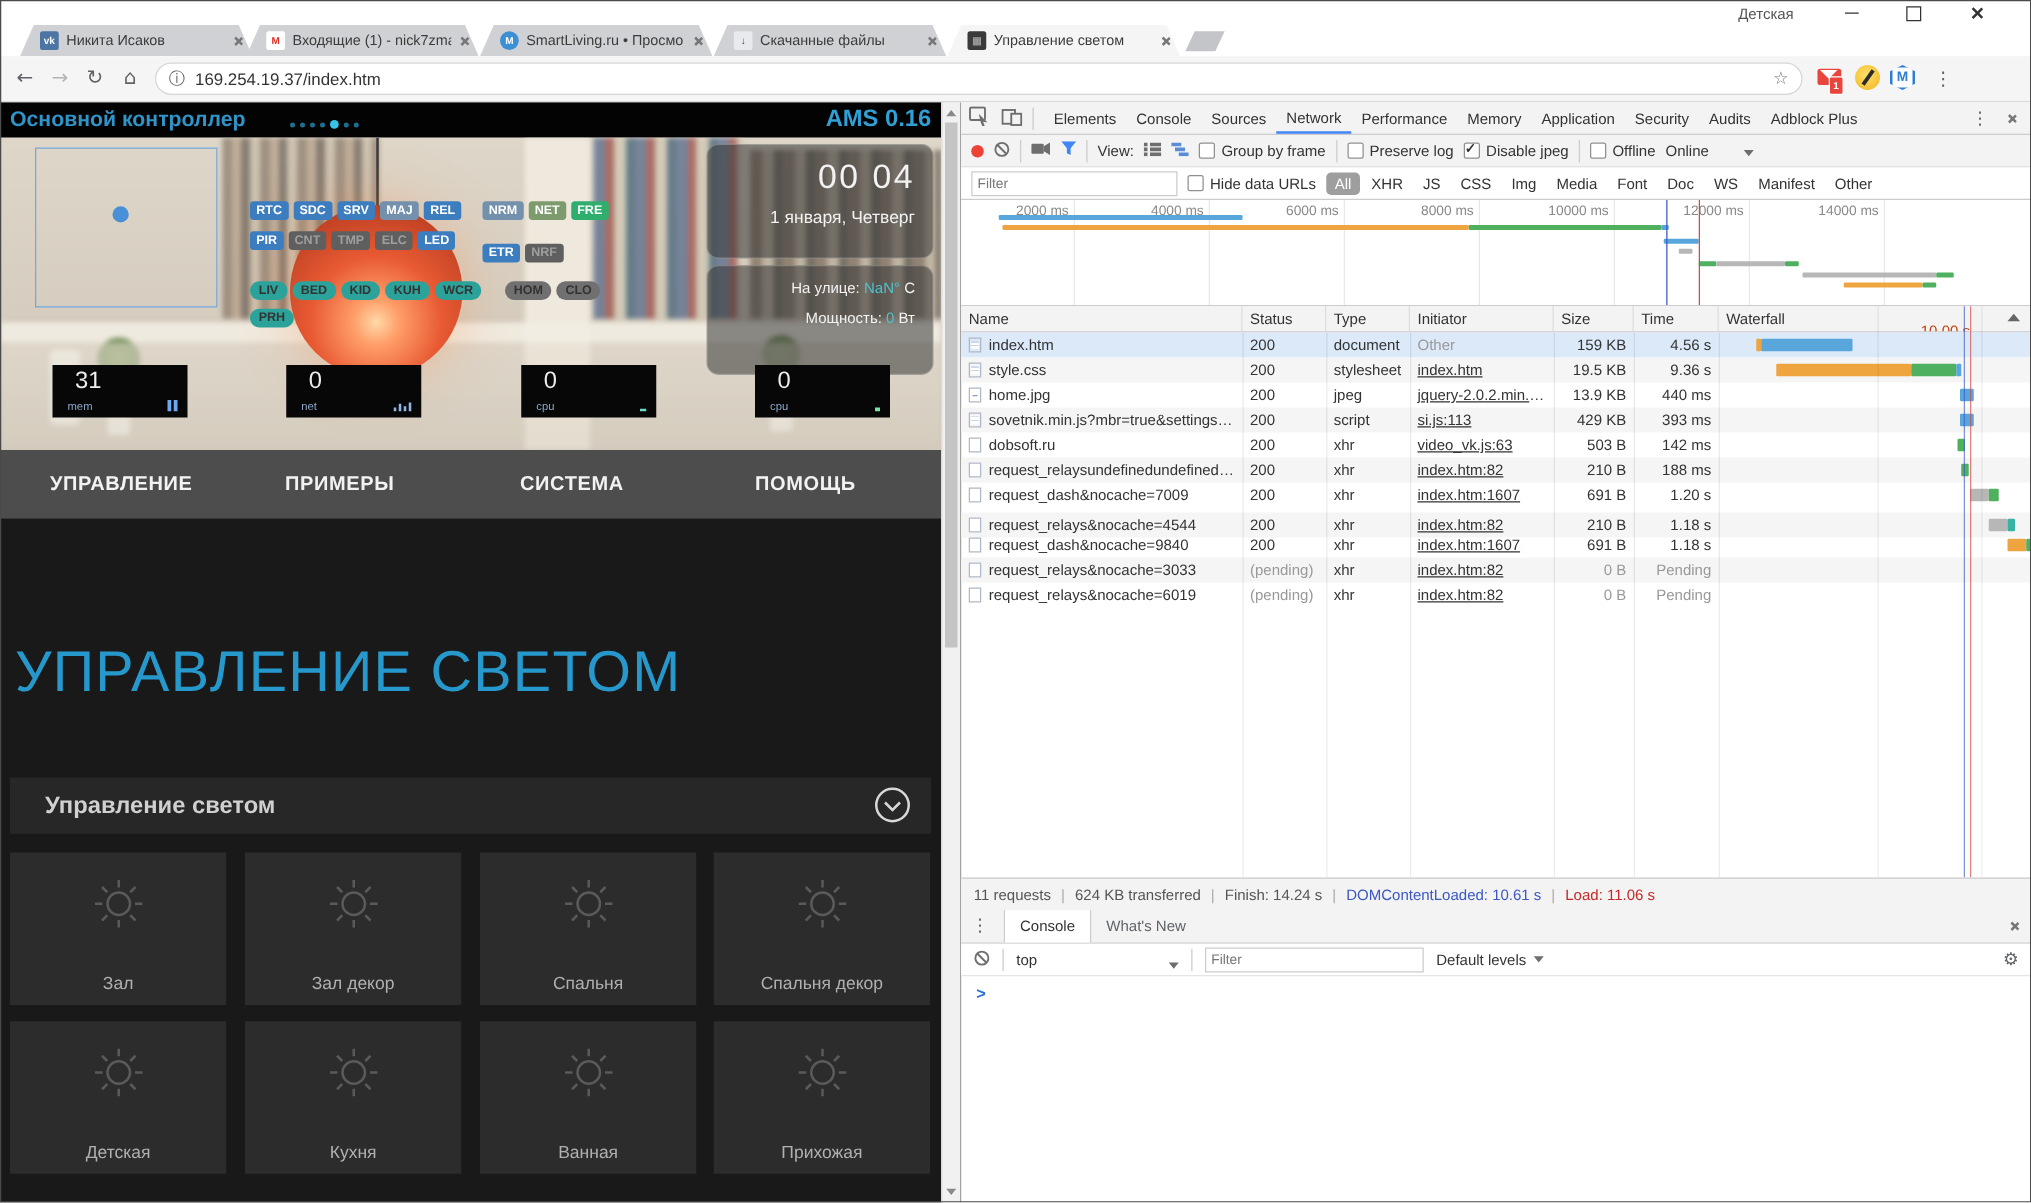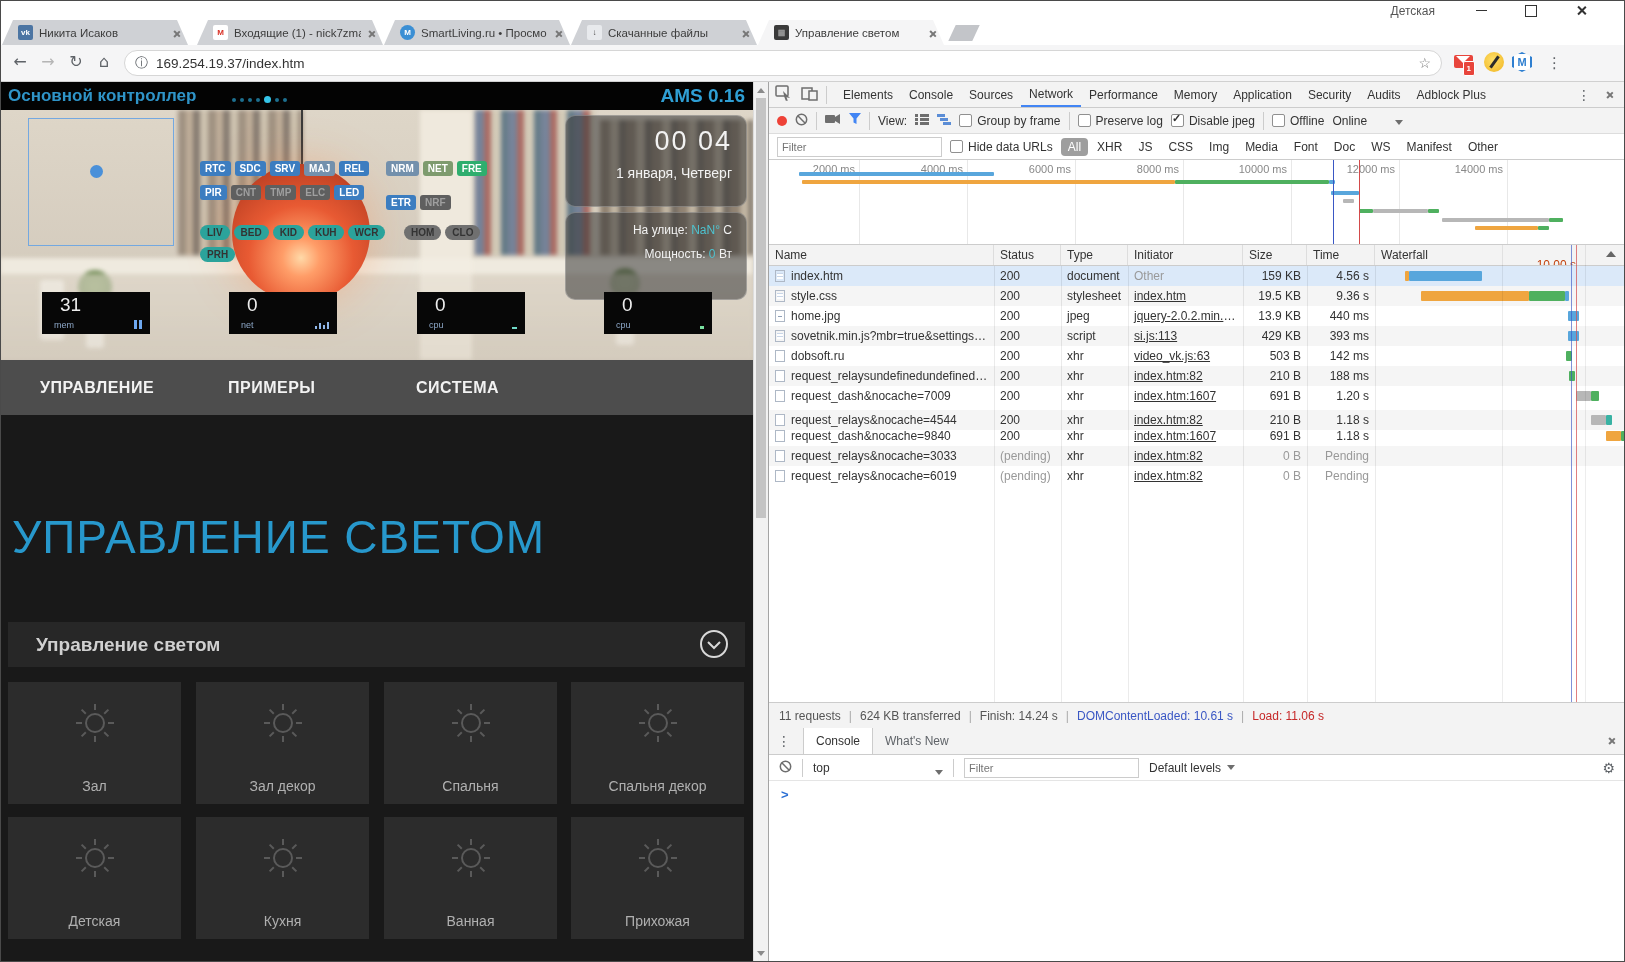--- a/index.html
+++ b/index.html
@@ -191,21 +191,21 @@
     </span>
   <span class="abs winbtn" id="btn-max">
       <span class="maxbox"></span>
     </span>
   <span class="abs winbtn" id="btn-close">
       <span class="xico"></span>
     </span>
 </div>
 
 <div class="abs" id="tabstrip">
-    <div class="tab" style="left: 2px;">
+    <div class="tab" style="left: 16px;">
       <div class="t-fav" style="background: rgb(76, 117, 163); color: rgb(255, 255, 255);">vk</div>
       <div class="t-title">Никита Исаков</div>
       <div><span class="xico small"></span></div>
     </div>
     <div class="tab" style="left: 197px;">
       <div class="t-fav" style="background: rgb(255, 255, 255); color: rgb(217, 48, 37);">M</div>
       <div class="t-title">Входящие (1) - nick7zma</div>
       <div><span class="xico small"></span></div>
     </div>
     <div class="tab" style="left: 384px;">
@@ -329,20 +329,21 @@
             <span class="sp" style="width: 4px; height: 3px; background: rgb(121, 224, 160);"></span>
           </div>
         </div>
       </div>
   </div>
 
   <div class="abs" id="mainnav">
       <div class="navitem" style="left: 0px;">УПРАВЛЕНИЕ</div>
       <div class="navitem" style="left: 188px;">ПРИМЕРЫ</div>
       <div class="navitem" style="left: 376px;">СИСТЕМА</div>
+      <div class="navitem" style="left: 564px;">ПОМОЩЬ</div>
     </div>
 
   <div class="abs" id="content">
     <div class="abs" id="page-title">УПРАВЛЕНИЕ СВЕТОМ</div>
     <div class="accordion" id="acc1">
       <span class="atitle">Управление светом</span>
       <span class="chev"><svg width="30" height="30">
             <circle cx="15" cy="15" r="13" fill="none" stroke="#d8d8d8" stroke-width="2"></circle>
             <polyline points="9,13 15,19 21,13" fill="none" stroke="#d8d8d8" stroke-width="2"></polyline>
           </svg></span>

